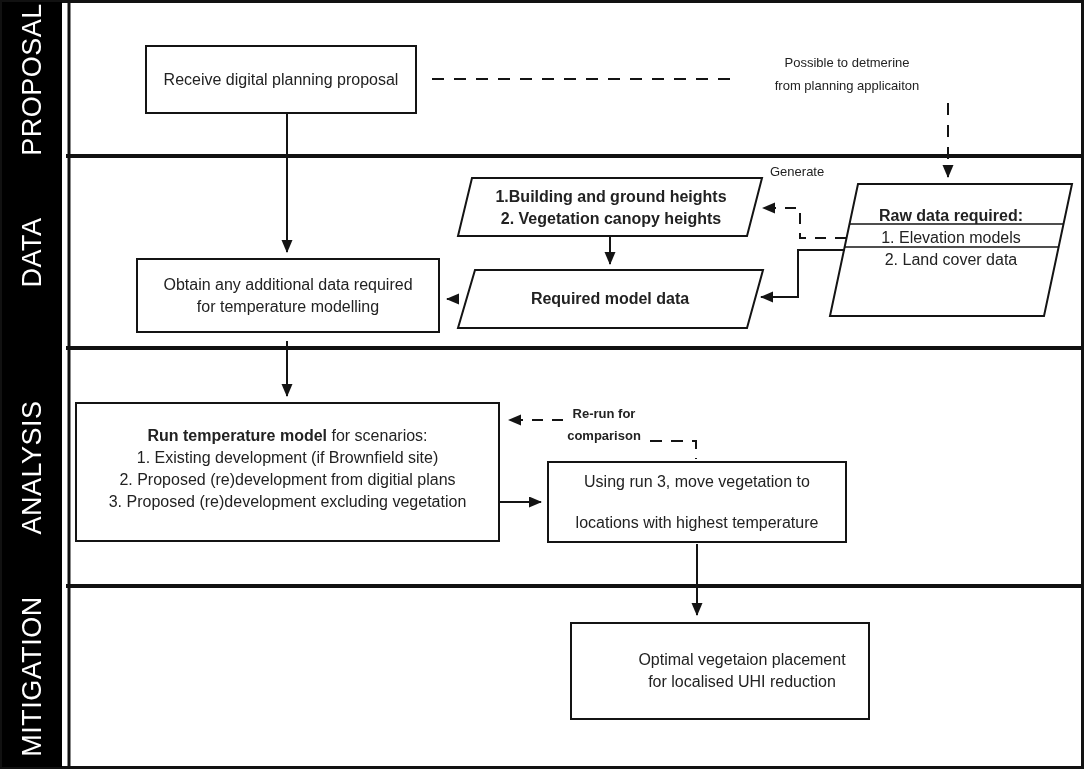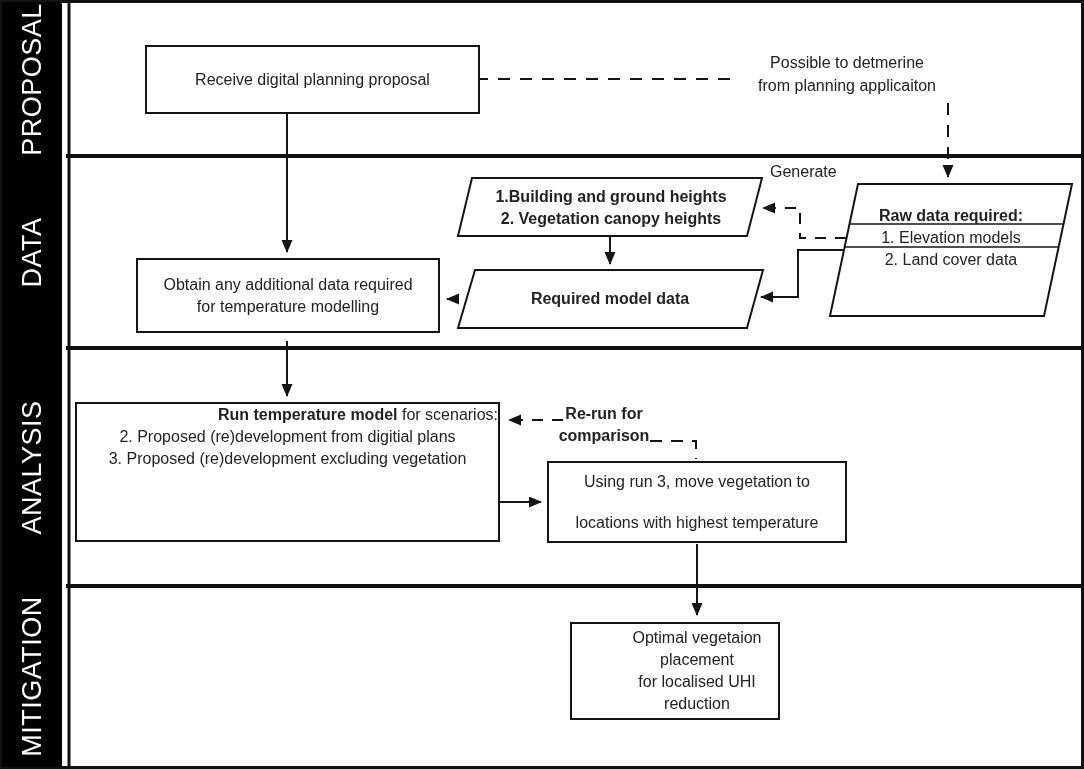--- a/index.html
+++ b/index.html
@@ -25,21 +25,21 @@
   }
   .shape-text{
     position:absolute;
     text-align:center;
     font-size:16px;line-height:22px;color:#222222;
     pointer-events:none;
   }
   .float-label{
     position:absolute;
     text-align:center;
-    font-size:16px;line-height:22px;color:#222222;
+    font-size:13px;line-height:22px;color:#222222;
     white-space:nowrap;
   }
   .bold{font-weight:bold;}
   .sidebar{
     position:absolute;left:2px;top:2px;width:60px;height:765px;
     background:#000000;
   }
   .lane-label{
     position:absolute;left:2px;width:60px;
     display:flex;align-items:center;justify-content:center;
@@ -51,21 +51,21 @@
     color:#ffffff;
     font-size:27px;
     letter-spacing:0.5px;
   }
   .run-box{
     position:absolute;
     border:2px solid #141414;background:#ffffff;
     text-align:center;font-size:16px;color:#222222;
   }
   .run-box .line{height:22px;line-height:22px;white-space:nowrap;}
-  .run-box .first{text-align:right;}
+  .run-box .first{margin-top:21px;}
 </style>
 </head>
 <body>
 
 <div id="figure">
 
   <svg class="svg-layer" width="1084" height="769" viewBox="0 0 1084 769" xmlns="http://www.w3.org/2000/svg">
     <defs>
       <marker id="arrow" markerUnits="userSpaceOnUse" markerWidth="14" markerHeight="12" refX="12" refY="5.5" orient="auto">
         <path d="M0,0 L13,5.5 L0,11 Z" fill="#141414"></path>
@@ -111,21 +111,21 @@
   <div class="lane-label" style="top:156px;height:192px;">
     <span>DATA</span>
   </div>
   <div class="lane-label" style="top:348px;height:238px;">
     <span>ANALYSIS</span>
   </div>
   <div class="lane-label" style="top:586px;height:181px;">
     <span>MITIGATION</span>
   </div>
 
-  <div class="box" style="left:145px;top:45px;width:335px;height:69px;">
+  <div class="box" style="left:145px;top:45px;width:272px;height:69px;">
     <div>Receive digital planning proposal</div>
   </div>
   <div class="float-label" style="left:731px;top:52px;width:232px;line-height:22.5px;">
     <div>Possible to detmerine</div>
     <div>from planning applicaiton</div>
   </div>
 
   <div class="shape-text" style="left:475px;top:186px;width:272px;font-weight:bold;">
     <div>1.Building and ground heights</div>
     <div>2. Vegetation canopy heights</div>
@@ -141,30 +141,31 @@
   <div class="box" style="left:136px;top:258px;width:304px;height:75px;">
     <div>Obtain any additional data required</div>
     <div>for temperature modelling</div>
   </div>
   <div class="shape-text bold" style="left:490px;top:288px;width:240px;">
     <div>Required model data</div>
   </div>
 
   <div class="run-box" style="left:75px;top:402px;width:425px;height:140px;">
     <div class="line first"><span class="bold">Run temperature model</span><span> for scenarios:</span></div>
+    <div class="line">1. Existing development (if Brownfield site)</div>
     <div class="line">2. Proposed (re)development from digitial plans</div>
     <div class="line">3. Proposed (re)development excluding vegetation</div>
   </div>
   <div class="float-label" style="left:544px;top:403px;width:120px;font-weight:bold;">
     <div>Re-run for</div>
     <div>comparison</div>
   </div>
   <div class="box" style="left:547px;top:461px;width:300px;height:82px;gap:19px;">
     <div>Using run 3, move vegetation to</div>
     <div>locations with highest temperature</div>
   </div>
 
-  <div class="box" style="left:570px;top:622px;width:210px;height:98px;padding-left:44px;">
+  <div class="box" style="left:570px;top:622px;width:300px;height:98px;padding-left:44px;">
     <div>Optimal vegetaion placement</div>
     <div>for localised UHI reduction</div>
   </div>
 
 </div>
 
 </body></html>

